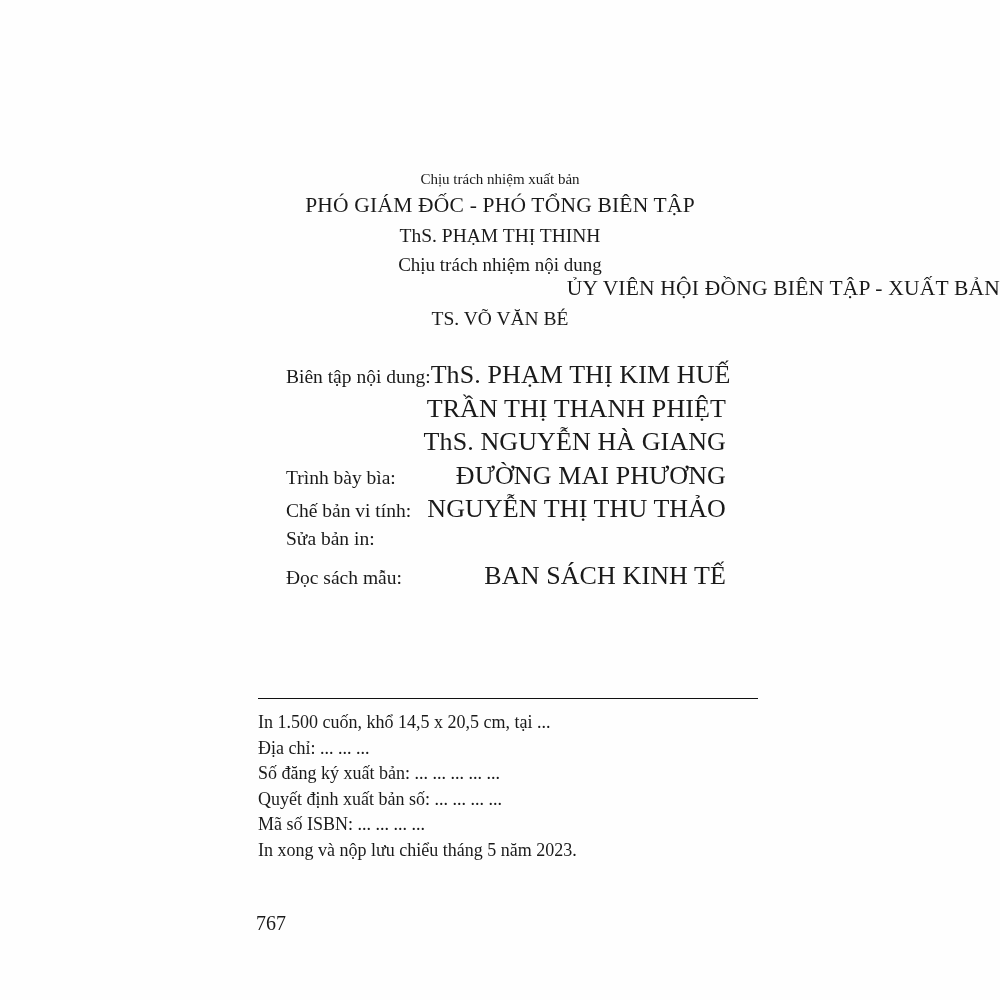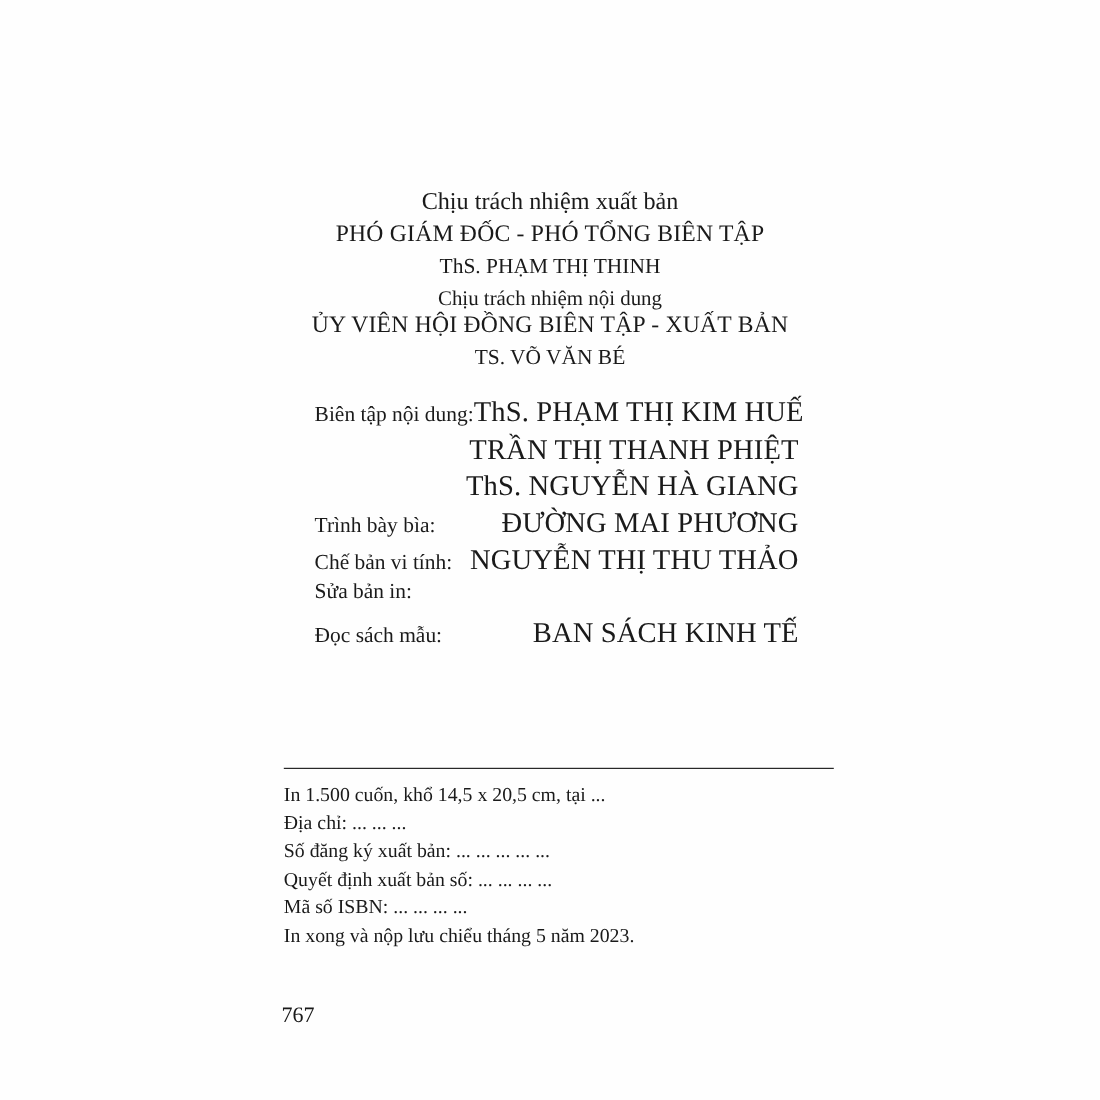--- a/index.html
+++ b/index.html
@@ -29,40 +29,41 @@
     left: 0;
     right: 0;
     top: 172px;
     text-align: center;
   }
   .credits .line {
     line-height: 1.0;
     white-space: nowrap;
   }
   .role-small {
-    font-size: 22px;
+    font-size: 15px;
     margin-bottom: 8px;
   }
   .role-caps {
     font-size: 21.5px;
     letter-spacing: 0.2px;
     margin-bottom: 9px;
   }
   .role-name {
     font-size: 19.5px;
     margin-bottom: 10px;
   }
   .role-small2 {
     font-size: 19px;
     margin-bottom: 4px;
   }
   .role-caps2 {
     font-size: 21.5px;
     letter-spacing: 0.2px;
     margin-bottom: 9px;
+    text-align: right;
   }
   .role-name2 {
     font-size: 19.5px;
   }
 
   
   .staff {
     position: absolute;
     left: 286px;
     top: 360px;

